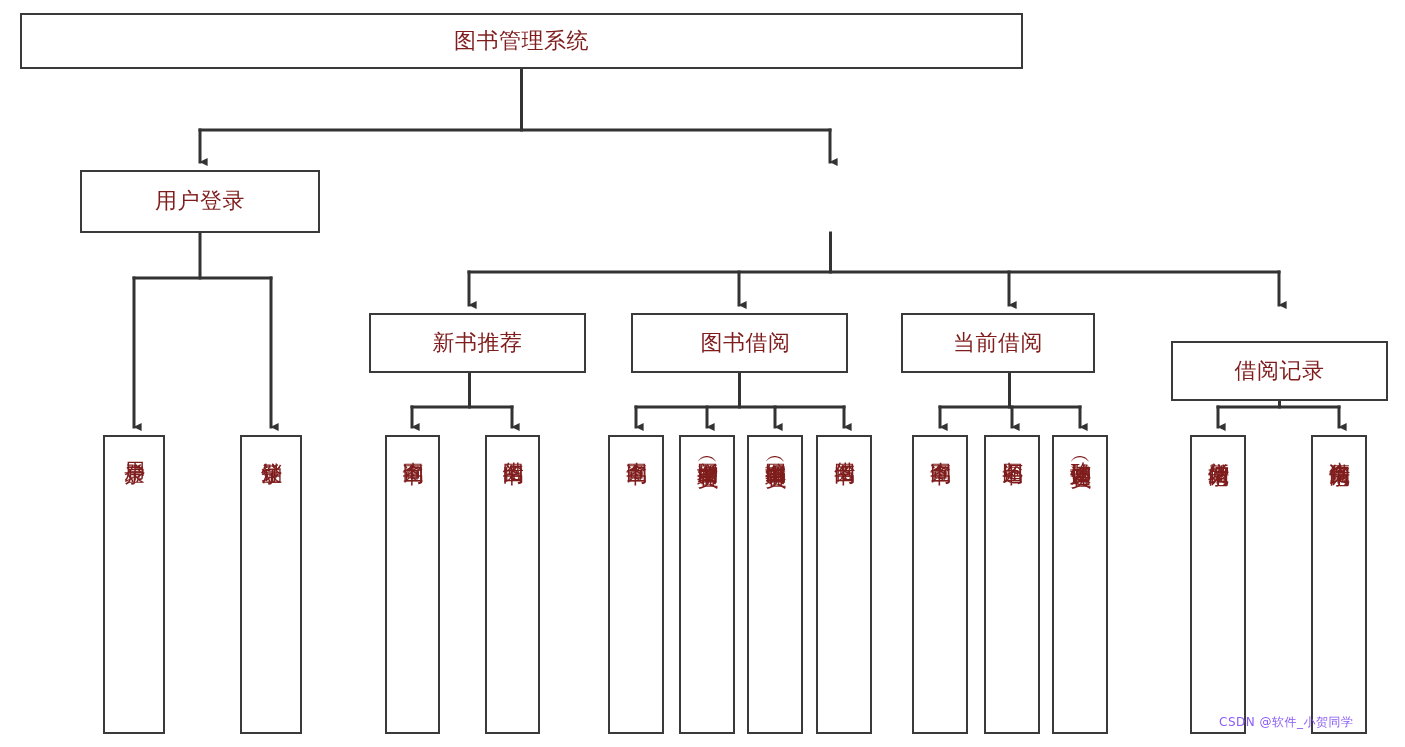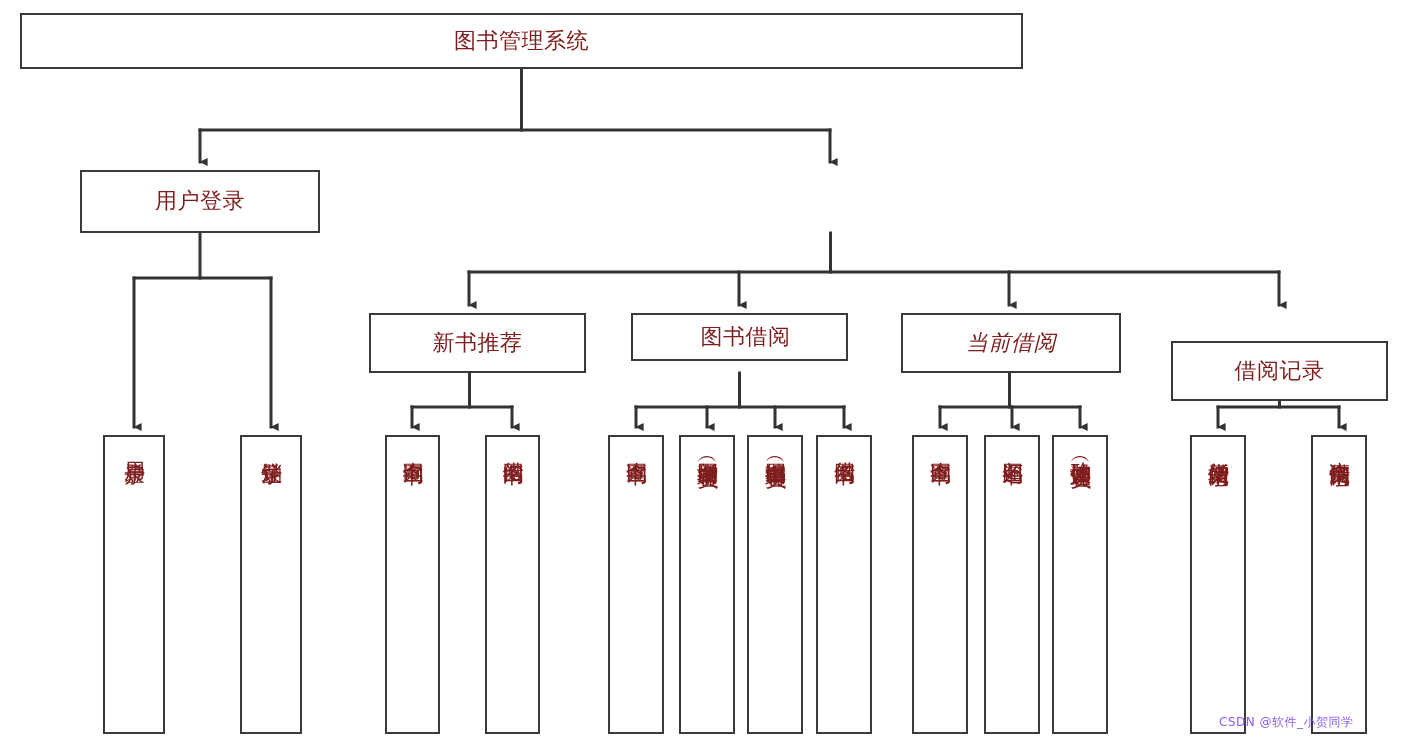--- a/index.html
+++ b/index.html
@@ -124,24 +124,24 @@
     <span>图书管理系统</span>
   </div>
 
   <div class="node node-h" style="left:80px; top:170px; width:240px; height:63px;">
     <span>用户登录</span>
   </div>
 
   <div class="node node-h" style="left:361px; top:313px; width:217px; height:60px;margin-left:8px;">
     <span>新书推荐</span>
   </div>
-  <div class="node node-h" style="left:631px; top:313px; width:217px; height:48px;padding-left:12px;">
+  <div class="node node-h" style="left:631px; top:313px; width:217px; height:60px;padding-left:12px;">
     <span>图书借阅</span>
   </div>
-  <div class="node node-h" style="left:901px; top:313px; width:220px; height:60px;font-style:italic;">
+  <div class="node node-h" style="left:901px; top:313px; width:194px; height:60px;">
     <span>当前借阅</span>
   </div>
   <div class="node node-h" style="left:1171px; top:313px; width:217px; height:60px;margin-top:28px;">
     <span>借阅记录</span>
   </div>
 
   <div class="node node-leaf" style="left:103px; top:435px; width:62px; height:299px;">
     <span class="vtext">用户登录</span>
   </div>
   <div class="node node-leaf" style="left:240px; top:435px; width:62px; height:299px;">

